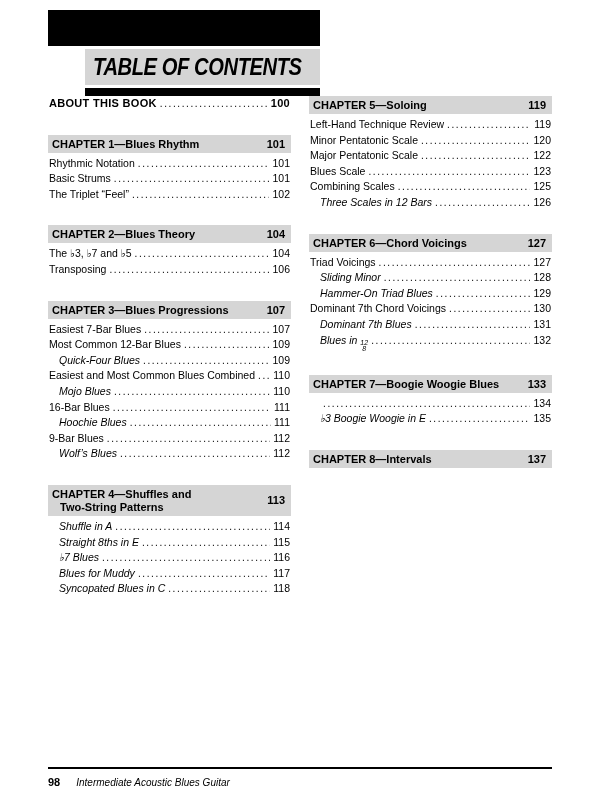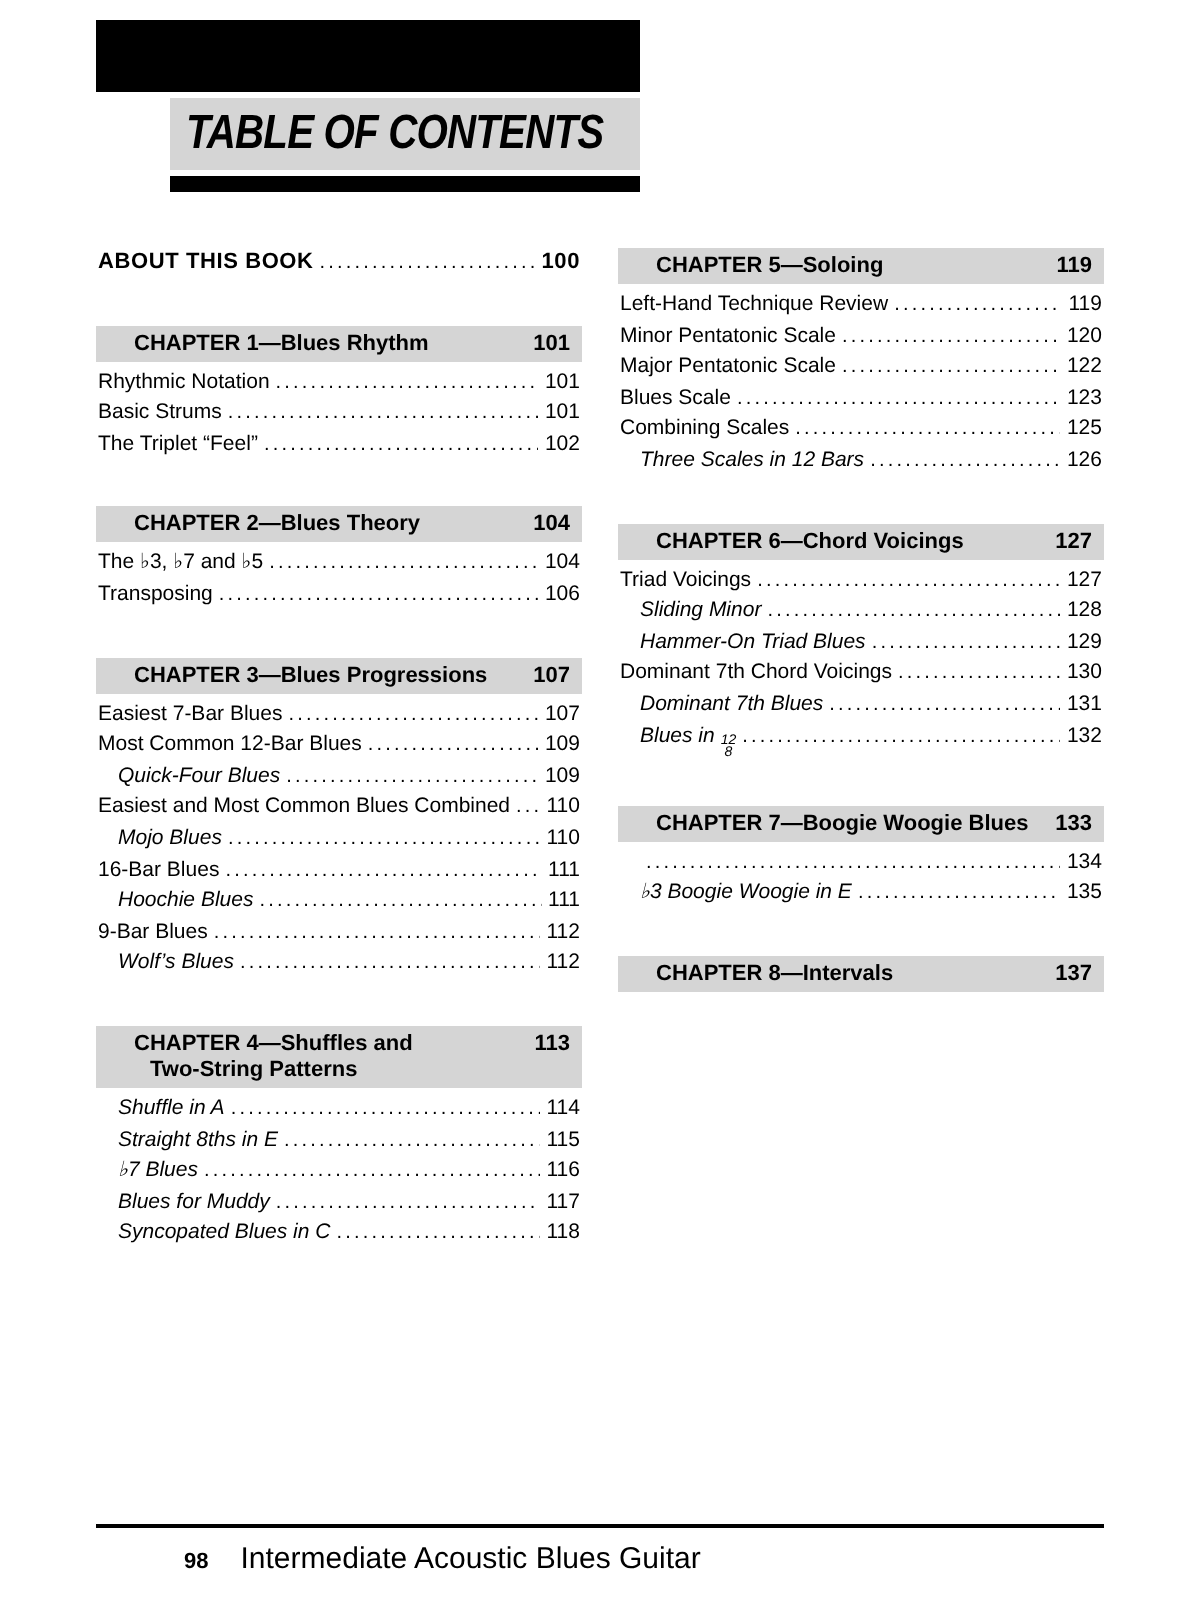--- a/index.html
+++ b/index.html
@@ -43,32 +43,31 @@
     letter-spacing: -0.5px;
     transform: scaleX(0.84);
     transform-origin: left center;
   }
   .bar-bottom { margin-left: 37px; margin-top: 3px; height: 8px; background: #000; }
 
   
   .columns {
     display: flex;
     gap: 18px;
-    margin-top: 28px;
   }
   .col { flex: 1 1 0; min-width: 0; }
   .block + .block { margin-top: 23px; }
 
   
   .chapter-bar {
     background: #d5d5d5;
     display: flex;
     justify-content: space-between;
-    align-items: flex-start;
-    padding: 3px 6px 2px 19px;
+    align-items: center;
+    padding: 3px 6px 2px 4px;
     margin-bottom: 3px;
   }
   .chapter-title { font-weight: bold; font-size: 11px; line-height: 13px; }
   .hline.cont { padding-left: 8px; }
   .chapter-pg { font-weight: bold; font-size: 11px; line-height: 13px; white-space: nowrap; }
 
   
   .entry {
     display: flex;
     align-items: baseline;
@@ -113,22 +112,22 @@
 
   
   .footer {
     position: absolute;
     left: 48px;
     right: 48px;
     bottom: 12px;
   }
   .rule { height: 2px; background: #000; margin-bottom: 7px; }
   .footer-line { display: flex; align-items: baseline; }
-  .pagenum { font-weight: bold; font-size: 11px; margin-right: 16px; margin-left: 44px; }
-  .booktitle { font-size: 15px; }
+  .pagenum { font-weight: bold; font-size: 11px; margin-right: 16px; }
+  .booktitle { font-size: 10px; font-style: italic; }
 </style>
 </head>
 <body>
 
 <div class="page">
 
   <header class="masthead">
     <div class="bar-top"></div>
     <div class="title-strip">
       <h1>TABLE OF CONTENTS</h1>

